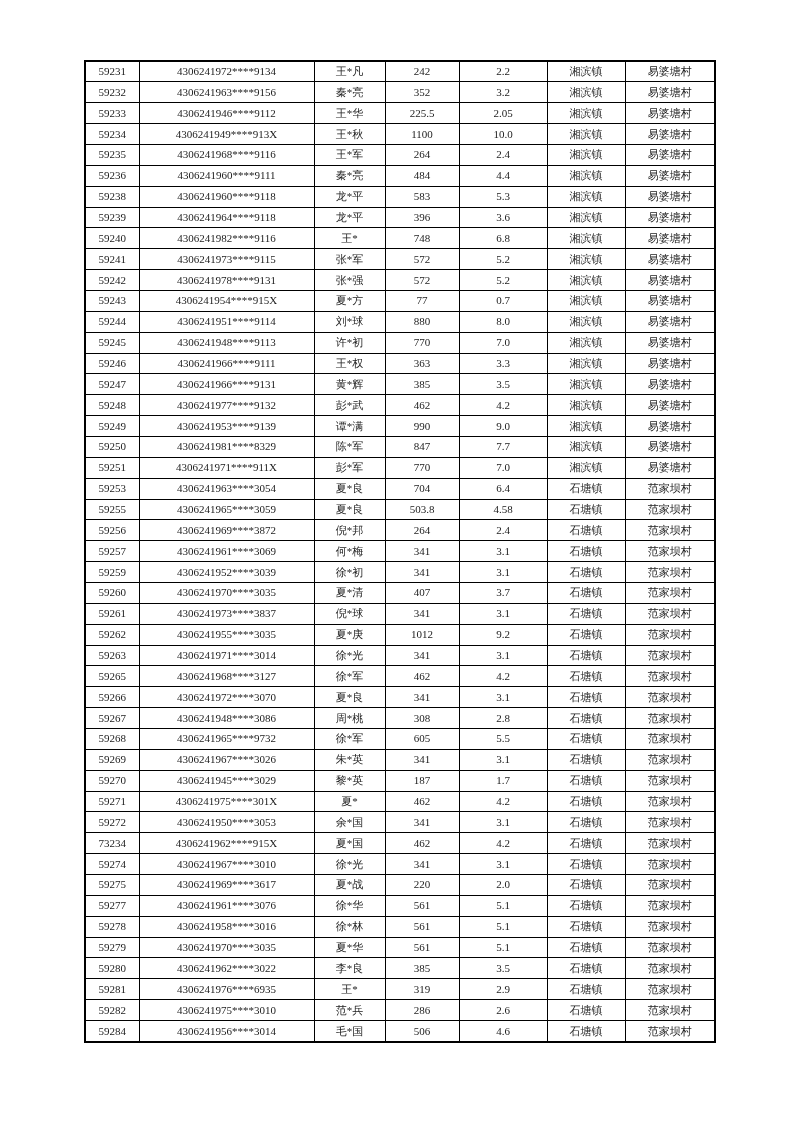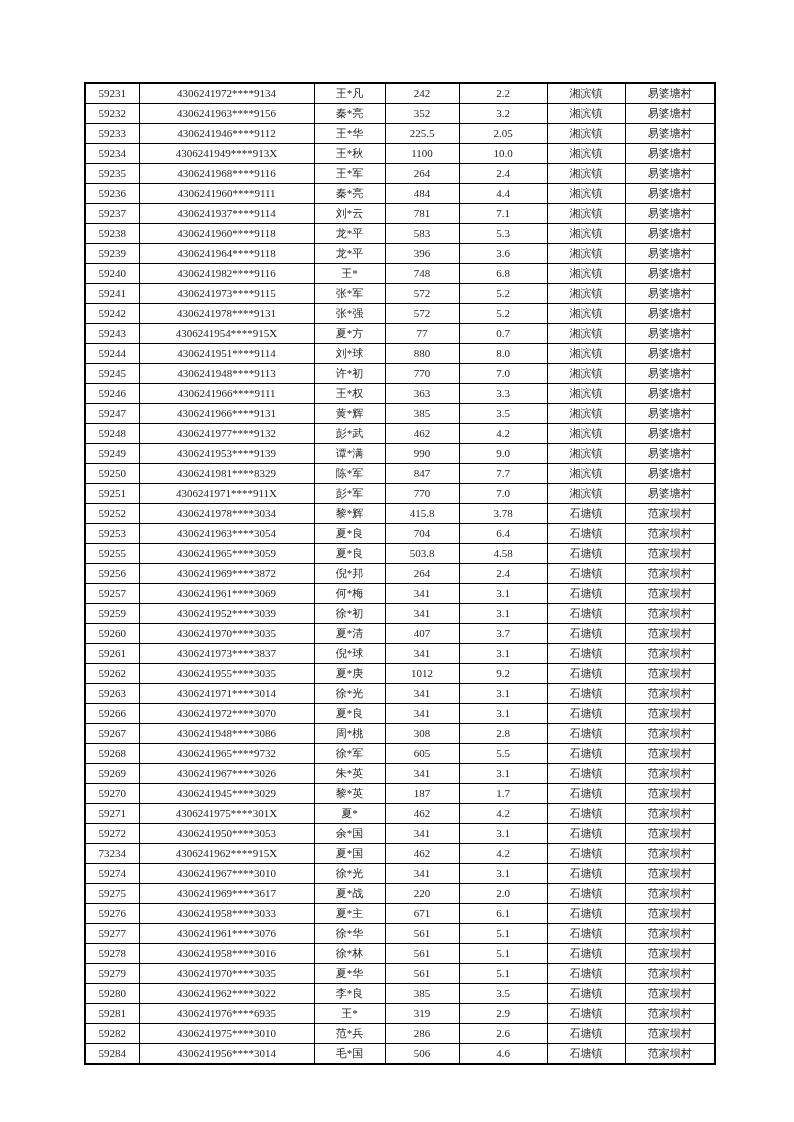--- a/index.html
+++ b/index.html
@@ -16,21 +16,21 @@
   .page {
     position: relative;
     width: 794px;
     height: 1122px;
     background: var(--background);
     overflow: hidden;
   }
   table.data-table {
     position: absolute;
     left: 84px;
-    top: 82px;
+    top: 60px;
     width: 630px;
     height: 983px;
     border-collapse: collapse;
     table-layout: fixed;
     border: 2px solid var(--border);
     padding-left: 27px;
   }
   table.data-table td {
     border: 1.5px solid var(--border);
     padding: 0 2px;
@@ -115,29 +115,20 @@
         <tr>
     <td>59236</td>
     <td>4306241960****9111</td>
     <td>秦*亮</td>
     <td>484</td>
     <td>4.4</td>
     <td>湘滨镇</td>
     <td>易婆塘村</td>
   </tr>
         <tr>
-    <td>59237</td>
-    <td>4306241937****9114</td>
-    <td>刘*云</td>
-    <td>781</td>
-    <td>7.1</td>
-    <td>湘滨镇</td>
-    <td>易婆塘村</td>
-  </tr>
-        <tr>
     <td>59238</td>
     <td>4306241960****9118</td>
     <td>龙*平</td>
     <td>583</td>
     <td>5.3</td>
     <td>湘滨镇</td>
     <td>易婆塘村</td>
   </tr>
         <tr>
     <td>59239</td>
@@ -250,29 +241,20 @@
         <tr>
     <td>59251</td>
     <td>4306241971****911X</td>
     <td>彭*军</td>
     <td>770</td>
     <td>7.0</td>
     <td>湘滨镇</td>
     <td>易婆塘村</td>
   </tr>
         <tr>
-    <td>59252</td>
-    <td>4306241978****3034</td>
-    <td>黎*辉</td>
-    <td>415.8</td>
-    <td>3.78</td>
-    <td>石塘镇</td>
-    <td>范家坝村</td>
-  </tr>
-        <tr>
     <td>59253</td>
     <td>4306241963****3054</td>
     <td>夏*良</td>
     <td>704</td>
     <td>6.4</td>
     <td>石塘镇</td>
     <td>范家坝村</td>
   </tr>
         <tr>
     <td>59255</td>
@@ -340,20 +322,29 @@
         <tr>
     <td>59263</td>
     <td>4306241971****3014</td>
     <td>徐*光</td>
     <td>341</td>
     <td>3.1</td>
     <td>石塘镇</td>
     <td>范家坝村</td>
   </tr>
         <tr>
+    <td>59265</td>
+    <td>4306241968****3127</td>
+    <td>徐*军</td>
+    <td>462</td>
+    <td>4.2</td>
+    <td>石塘镇</td>
+    <td>范家坝村</td>
+  </tr>
+        <tr>
     <td>59266</td>
     <td>4306241972****3070</td>
     <td>夏*良</td>
     <td>341</td>
     <td>3.1</td>
     <td>石塘镇</td>
     <td>范家坝村</td>
   </tr>
         <tr>
     <td>59267</td>
@@ -430,29 +421,20 @@
         <tr>
     <td>59275</td>
     <td>4306241969****3617</td>
     <td>夏*战</td>
     <td>220</td>
     <td>2.0</td>
     <td>石塘镇</td>
     <td>范家坝村</td>
   </tr>
         <tr>
-    <td>59276</td>
-    <td>4306241958****3033</td>
-    <td>夏*主</td>
-    <td>671</td>
-    <td>6.1</td>
-    <td>石塘镇</td>
-    <td>范家坝村</td>
-  </tr>
-        <tr>
     <td>59277</td>
     <td>4306241961****3076</td>
     <td>徐*华</td>
     <td>561</td>
     <td>5.1</td>
     <td>石塘镇</td>
     <td>范家坝村</td>
   </tr>
         <tr>
     <td>59278</td>

